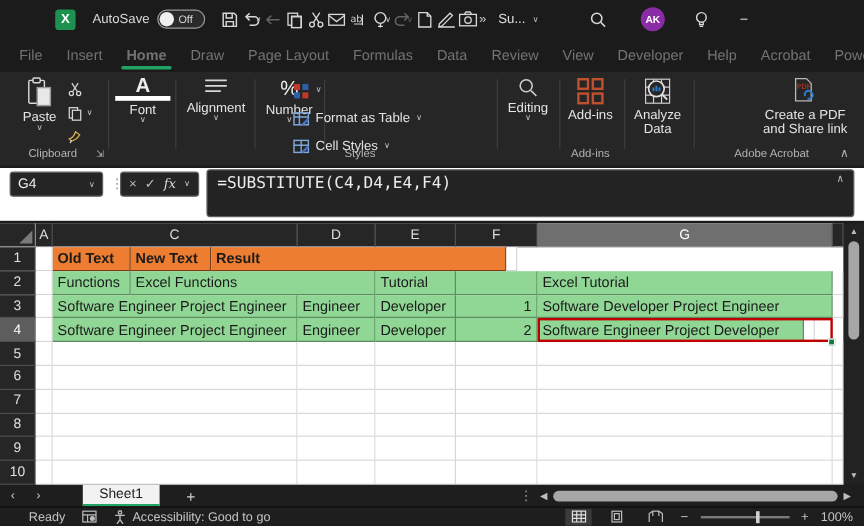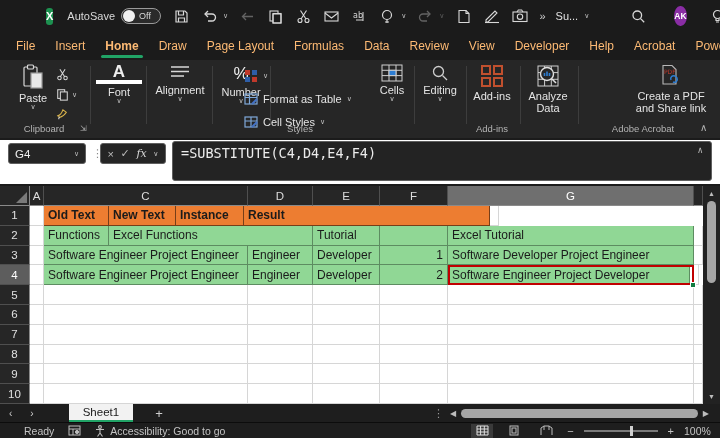--- a/index.html
+++ b/index.html
@@ -11,34 +11,34 @@
   
   #titlebar { position:absolute; left:0; top:0; width:720px; height:32px; background:#1b1b1b;
     display:flex; align-items:center; }
   .xl-logo { width:17px; height:17px; background:#1d9150; border-radius:3px; margin-left:46px;
     display:flex; align-items:center; justify-content:center; font-size:11px; font-weight:bold; color:#fff; }
   .autosave { display:flex; align-items:center; gap:6px; margin-left:14px; font-size:11px; color:#d8d8d8; }
   .toggle { width:40px; height:16px; border:1px solid #9a9a9a; border-radius:9px; background:#2a2a2a;
     display:flex; align-items:center; padding:1px; gap:4px; }
   .knob { width:12px; height:12px; border-radius:50%; background:#f0f0f0; }
   .toggle span { font-size:9px; color:#d8d8d8; }
-  .qat { display:flex; align-items:center; gap:11px; margin-left:12px; }
+  .qat { display:flex; align-items:center; gap:1px; margin-left:12px; }
   .qat .ic { width:17px; height:17px; display:flex; align-items:center; justify-content:center; }
   .dim { opacity:.38; }
   .tchev { font-size:7px; color:#bdbdbd; margin-left:-6px; }
   .doc-title { font-size:11px; color:#e0e0e0; margin-left:10px; display:flex; align-items:center; gap:6px; }
   .avatar { width:20px; height:20px; border-radius:50%; background:#8a2da5; color:#fff; font-size:8.5px;
     font-weight:bold; display:flex; align-items:center; justify-content:center; }
   .winbtn { width:30px; height:28px; display:flex; align-items:center; justify-content:center;
     font-size:12px; color:#dcdcdc; }
 
   
   #tabsrow { position:absolute; left:0; top:32px; width:720px; height:28px; background:#1b1b1b;
     display:flex; align-items:center; }
-  .rtab { font-size:12px; color:#fdba74; padding:5px 2px; margin:0 8px; position:relative; white-space:nowrap; }
+  .rtab { font-size:12px; color:#737373; padding:5px 2px; margin:0 8px; position:relative; white-space:nowrap; }
   .rtab.active { font-weight:bold; }
   .rtab.active::after { content:""; position:absolute; left:-2px; right:-2px; bottom:0; height:3px;
     border-radius:2px; background:var(--accent); }
 
   
   #ribbon { position:absolute; left:0; top:60px; width:720px; height:78px; background:#262626; }
   .rsep { position:absolute; top:6px; bottom:14px; width:1px; background:#3d3d3d; }
   .bigbtn { position:absolute; top:4px; text-align:center; font-size:11px; color:#e4e4e4; }
   .bigbtn .lab { margin-top:2px; }
   .chev { font-size:7px; color:#c0c0c0; line-height:6px; }
@@ -335,29 +335,20 @@
         <rect x="1" y="2" width="12" height="10"></rect>
         <path d="M1 6h12M7 2v10"></path>
         <path d="m8 12 5-5" stroke="#4472c4" stroke-width="2"></path>
       </svg>
     <span>Cell Styles</span>
       <span class="chev">∨</span>
   </div>
   <div class="grouplab" style="left:270px;width:60px">Styles</div>
   <div class="rsep" style="left:414px"></div>
 
-  <div class="bigbtn" style="left:372px;width:40px">
-    <svg width="22" height="18" viewBox="0 0 22 18" style="margin:0 auto" fill="none" stroke="#cfcfcf" stroke-width="1">
-        <rect x="1" y="1" width="20" height="16"></rect>
-        <path d="M1 6.3h20M1 11.6h20M8 1v16M15 1v16"></path>
-        <rect x="8" y="6.3" width="7" height="5.3" fill="#2d7dd2"></rect>
-      </svg>
-    <div class="lab">Cells</div>
-      <div class="chev">∨</div>
-  </div>
   <div class="bigbtn" style="left:418px;width:44px">
     <svg width="18" height="18" viewBox="0 0 18 18" style="margin:0 auto" fill="none" stroke="#cfcfcf" stroke-width="1.3">
         <circle cx="7.5" cy="7.5" r="5"></circle>
         <path d="m11.5 11.5 4.5 4.5"></path>
       </svg>
     <div class="lab">Editing</div>
       <div class="chev">∨</div>
   </div>
   <div class="rsep" style="left:466px"></div>
 
@@ -425,21 +416,20 @@
       <div class="ghc" style="width: 68px;">F</div>
       <div class="ghc sel" style="width: 246px;">G</div>
       <div class="ghc" style="width: 9px;"></div>
     </div>
   <div id="gbody">
       <div class="g-row">
         <div class="rnum" style="width: 30px;">1</div>
         <div class="gc" style="width: 14px;"></div>
         <div class="gc orange" style="width: 65px;">Old Text</div>
         <div class="gc orange" style="width: 67px;">New Text</div>
-        <div class="gc orange" style="width: 68px;">Instance</div>
         <div class="gc orange" style="width: 246px;">Result</div>
         <div class="gc" style="width: 9px;"></div>
       </div>
       <div class="g-row">
         <div class="rnum" style="width: 30px;">2</div>
         <div class="gc" style="width: 14px;"></div>
         <div class="gc green" style="width: 65px;">Functions</div>
         <div class="gc green" style="width: 204px;">Excel Functions</div>
         <div class="gc green" style="width: 67px;">Tutorial</div>
         <div class="gc green" style="width: 68px;"></div>
@@ -456,21 +446,21 @@
         <div class="gc green" style="width: 246px;">Software Developer Project Engineer</div>
         <div class="gc" style="width: 9px;"></div>
       </div>
       <div class="g-row">
         <div class="rnum sel" style="width: 30px;">4</div>
         <div class="gc" style="width: 14px;"></div>
         <div class="gc green" style="width: 204px;">Software Engineer Project Engineer</div>
         <div class="gc green" style="width: 65px;">Engineer</div>
         <div class="gc green" style="width: 67px;">Developer</div>
         <div class="gc green num" style="width: 68px;">2</div>
-        <div class="gc green" style="width: 242px;">Software Engineer Project Developer</div>
+        <div class="gc green" style="width: 222px;">Software Engineer Project Developer</div>
         <div class="gc" style="width: 9px;"></div>
       </div>
       <div class="g-row">
         <div class="rnum" style="width: 30px;">5</div>
         <div class="gc" style="width: 14px;"></div>
         <div class="gc" style="width: 204px;"></div>
         <div class="gc" style="width: 65px;"></div>
         <div class="gc" style="width: 67px;"></div>
         <div class="gc" style="width: 68px;"></div>
         <div class="gc" style="width: 246px;"></div>

